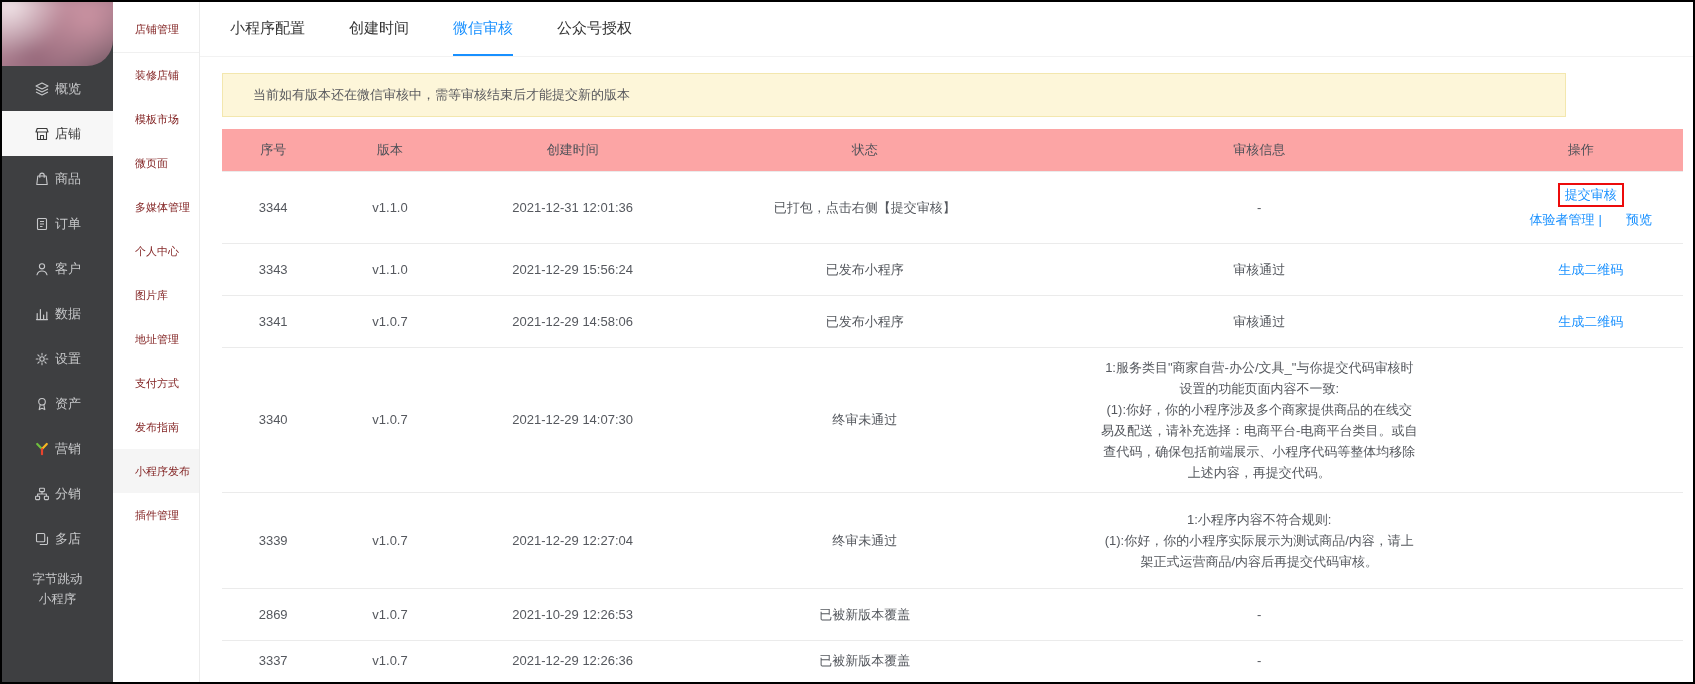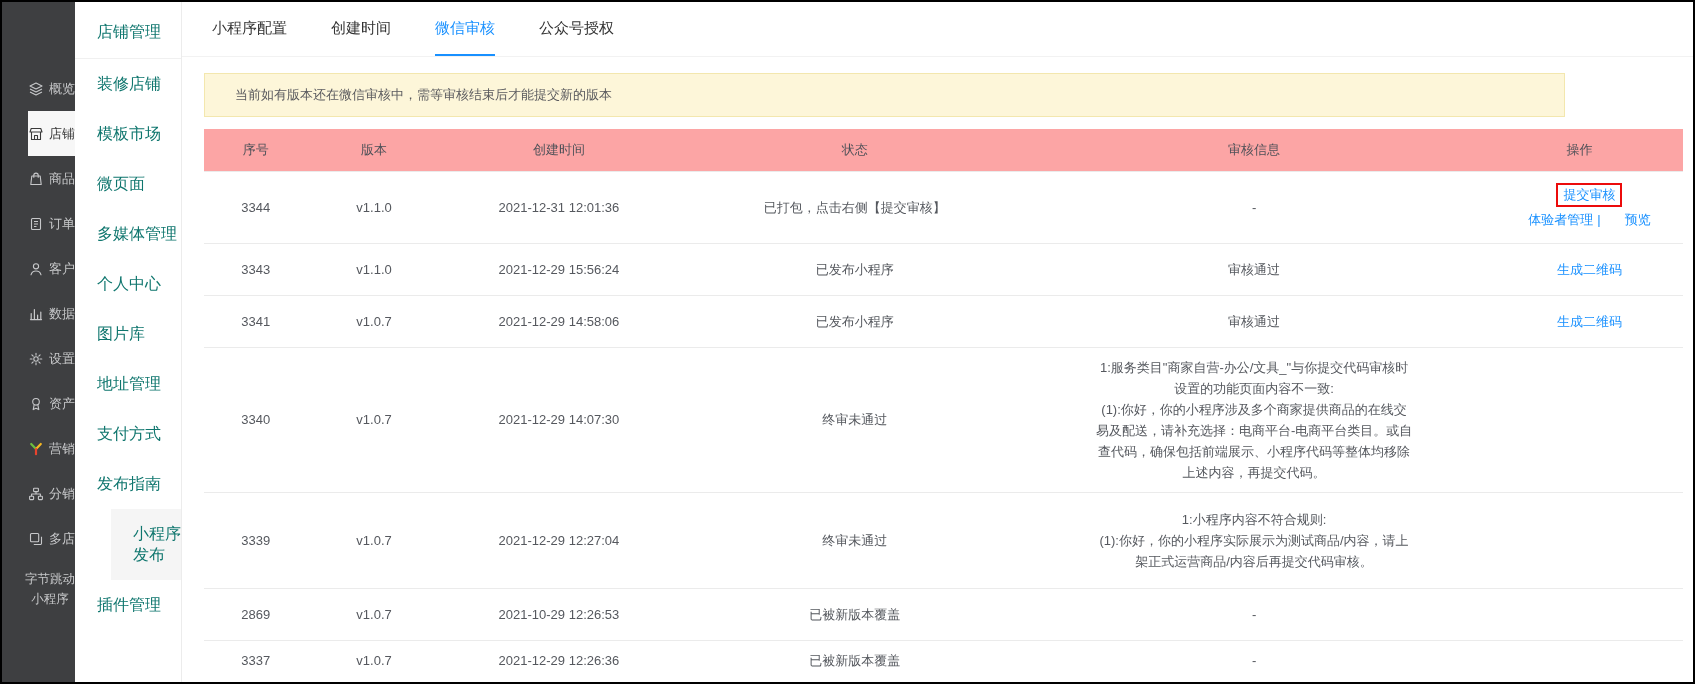--- a/index.html
+++ b/index.html
@@ -1,41 +1,41 @@
 <!DOCTYPE html>
 <html><head>
 <meta charset="utf-8">
 <style>
   * { margin:0; padding:0; box-sizing:border-box; }
   html,body { background:#fff; }
   body { font-family:"Liberation Sans","DejaVu Sans",sans-serif; }
   .screen { width:1695px; height:684px; border:2px solid #000; background:#fff; display:flex; overflow:hidden; }
 
   
-  .sidebar { width:73px; flex-shrink:0; background:#3e3f41; color:#c7c8ca; display:flex; flex-direction:column;align-items:flex-end; }
+  .sidebar { width:111px; flex-shrink:0; background:#3e3f41; color:#c7c8ca; display:flex; flex-direction:column; }
   .avatar-wrap { height:64px; overflow:hidden; border-radius:0 0 26px 0; background:#3e3f41; }
   .avatar { width:100%; height:120%; transform:scale(1.25); filter:blur(5px);
     background:
       radial-gradient(circle at 15% 12%, #f2e7ea 0%, rgba(242,231,234,0) 38%),
       radial-gradient(circle at 72% 25%, #cb93a2 0%, rgba(203,147,162,0) 55%),
       radial-gradient(circle at 35% 65%, #96687a 0%, rgba(150,104,122,0) 60%),
       radial-gradient(circle at 85% 80%, #5d4a55 0%, rgba(93,74,85,0) 55%),
       linear-gradient(135deg,#d6a8b4,#a3778a 60%,#6d5260);
   }
   .nav-item { height:45px; display:flex; align-items:center; justify-content:center; gap:5px; font-size:13px; cursor:pointer; }
   .nav-item.active { background:#f7f7f7; color:#3a3a3a; }
   .nav-icon { width:16px; height:16px; display:inline-flex; align-items:center; justify-content:center; }
   .nav-icon svg { width:16px; height:16px; display:block; }
   .nav-bytedance { margin-top:8px; text-align:center; font-size:12.5px; line-height:1.6; white-space:pre-line; color:#c7c8ca; }
 
   
-  .submenu { width:107px; flex-shrink:0; background:#fff; border-right:1px solid #ececec; font-size:16px; color:#0f766e; }
+  .submenu { width:87px; flex-shrink:0; background:#fff; border-right:1px solid #ececec; font-size:11px; color:#7f1d1d; }
   .submenu-title { padding:20px 0 15px 22px; border-bottom:1px solid #f0f0f0; }
   .submenu-item { padding:15px 0 14px 22px; cursor:pointer; }
-  .submenu-item.active { background:#f5f5f5;margin-left:36px; }
+  .submenu-item.active { background:#f5f5f5; }
 
   
   .main { flex:1; display:flex; flex-direction:column; overflow:hidden; background:#fff; }
   .tabbar { height:55px; flex-shrink:0; display:flex; gap:44px; padding-left:30px; border-bottom:1px solid #f2f2f2; font-size:15px; color:#333; }
   .tab { display:flex; align-items:center; cursor:pointer; border-bottom:2px solid transparent; padding-top:1px; }
   .tab.active { color:#1890ff; border-bottom-color:#1890ff; }
 
   .content { padding:16px 10px 0 22px; }
   .banner { width:92%; background:#fdf6d9; border:1px solid #f3e7ae; color:#5a5a5e; font-size:13px; padding:12px 30px; }
 

